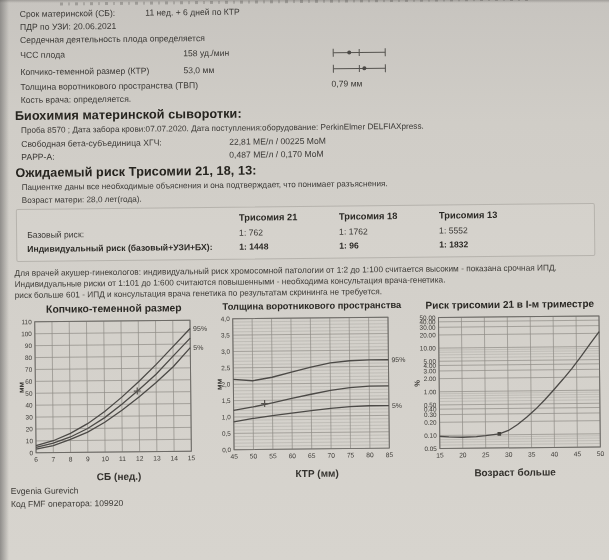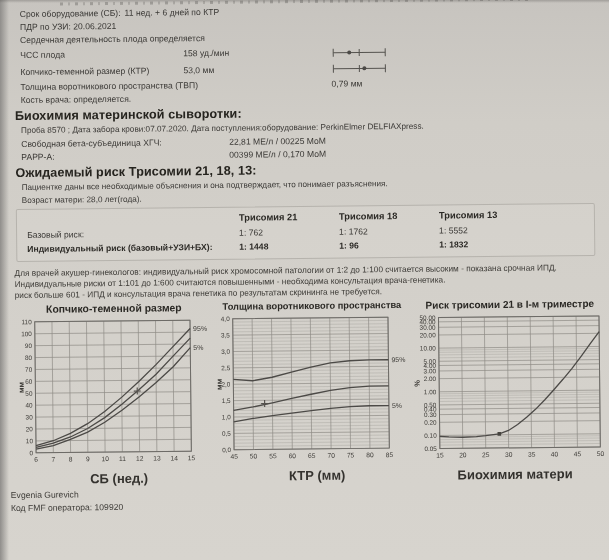--- a/index.html
+++ b/index.html
@@ -16,56 +16,56 @@
   .paper{position:absolute;left:0;top:0;width:609px;height:560px;
     transform:rotate(-0.6deg);transform-origin:50% 40%;}
   .cut-strip{position:absolute;left:62px;top:0;width:470px;height:3px;opacity:.45;
     background:repeating-linear-gradient(90deg,rgba(70,68,65,.7) 0 3px,transparent 3px 8px,rgba(70,68,65,.5) 8px 10px,transparent 10px 15px);}
   .sec{padding-left:22px;font-size:8.6px;line-height:1.0;}
   .mrow{display:flex;align-items:center;margin-bottom:4.6px;}
   .mrow .lbl{white-space:nowrap;}
   .c1{width:163px;flex:none;}
   .c12{width:311px;flex:none;}
   .c2{width:148px;flex:none;}
-  .gap16{margin-left:4px;}
+  .gap16{margin-left:30px;}
   h2{font-size:12.6px;font-weight:bold;color:#26241f;margin:0 0 4px 16px;letter-spacing:.1px;}
   .small{font-size:8.2px;}
   .brow{display:flex;margin-bottom:4.5px;}
   .brow .blbl{width:208px;flex:none;}
   .risk-panel{margin:4px 14px 6px 16px;border:1px solid #b6b3ad;border-radius:2px;
     background:rgba(255,255,255,.07);padding:5px 6px 7px 6px;}
   .rt-row{display:flex;font-size:8.6px;margin-bottom:4.5px;}
   .rt-row:last-child{margin-bottom:0;}
   .rt-lbl{width:212px;flex:none;padding-left:4px;}
   .rt-cell{width:100px;flex:none;}
   .rt-head .rt-cell{font-weight:bold;font-size:9.3px;color:#2a2824;}
   .rt-bold .rt-cell,.rt-bold .rt-lbl{font-weight:bold;color:#2c2a26;}
   .notes{padding-left:14px;font-size:8.3px;line-height:1.28;color:#3c3a36;margin-top:2px;}
   .charts{display:flex;margin-top:4px;padding:0 6px 0 14px;}
   .chart{width:198px;flex:none;display:flex;flex-direction:column;align-items:center;}
   .chart-title{font-weight:bold;font-size:10.4px;color:#2a2824;white-space:nowrap;margin-bottom:1px;}
   .chart:nth-child(2) .chart-title{font-size:9.3px;}
   .chart:nth-child(3) .chart-title{font-size:10px;}
-  .chart-xlabel{font-weight:bold;font-size:13px;color:#34322e;margin-top:-1px;margin-left:7px;}
+  .chart-xlabel{font-weight:bold;font-size:10px;color:#34322e;margin-top:-1px;margin-left:7px;}
   .footer{padding-left:8px;font-size:8.6px;line-height:1.5;margin-top:2px;color:#3c3a36;}
   svg text{font-family:"Liberation Sans",sans-serif;}
   .wh{margin-left:0;}
 </style>
 </head>
 <body>
 
 <div class="edge-shadow"></div>
 <div class="top-shadow"></div>
 
 <div class="paper">
   <div class="cut-strip"></div>
 
   <div class="sec" style="padding-top:7px;">
     <div class="mrow">
-      <span class="lbl">Срок оборудование (СБ):</span>
+      <span class="lbl">Срок материнской (СБ):</span>
       <span class="gap16">11 нед. + 6 дней по КТР</span>
     </div>
     <div class="mrow">
       <span class="lbl">ПДР по УЗИ: 20.06.2021</span>
     </div>
     <div class="mrow" style="margin-top:3px;">
       <span class="lbl">Сердечная деятельность плода  определяется</span>
     </div>
     <div class="mrow">
       <span class="lbl c1">ЧСС плода</span>
@@ -100,21 +100,21 @@
 
   <h2>Биохимия материнской сыворотки:</h2>
   <div class="sec">
     <div class="brow small">Проба 8570 ; Дата забора крови:07.07.2020. Дата поступления:оборудование: PerkinElmer DELFIAXpress.</div>
     <div class="brow">
       <span class="blbl">Свободная бета-субъединица ХГЧ:</span>
       <span>22,81 МЕ/л  /  00225 МоМ</span>
     </div>
     <div class="brow" style="margin-top:3px;">
       <span class="blbl">PAPP-A:</span>
-      <span>00399 МЕ/л  /  0,170 МоМ</span>
+      <span>0,487 МЕ/л  /  0,170 МоМ</span>
     </div>
   </div>
 
   <h2 style="margin-top:3px;">Ожидаемый риск Трисомии 21, 18, 13:</h2>
   <div class="sec">
     <div class="brow small">Пациентке даны все необходимые объяснения и она подтверждает, что понимает разъяснения.</div>
     <div class="brow small">Возраст матери: 28,0 лет(года).</div>
   </div>
 
   <div class="risk-panel">
@@ -348,21 +348,21 @@
             <text x="26.5" y="146" text-anchor="middle" font-size="6.7" fill="#3d3b37">15</text>
             <text x="49.42857142857143" y="146" text-anchor="middle" font-size="6.7" fill="#3d3b37">20</text>
             <text x="72.35714285714286" y="146" text-anchor="middle" font-size="6.7" fill="#3d3b37">25</text>
             <text x="95.28571428571428" y="146" text-anchor="middle" font-size="6.7" fill="#3d3b37">30</text>
             <text x="118.21428571428571" y="146" text-anchor="middle" font-size="6.7" fill="#3d3b37">35</text>
             <text x="141.14285714285714" y="146" text-anchor="middle" font-size="6.7" fill="#3d3b37">40</text>
             <text x="164.07142857142856" y="146" text-anchor="middle" font-size="6.7" fill="#3d3b37">45</text>
             <text x="187" y="146" text-anchor="middle" font-size="6.7" fill="#3d3b37">50</text>
             <text font-size="7.5" font-weight="bold" fill="#3d3b37" text-anchor="middle" transform="translate(7,71.5) rotate(-90)">%</text>
           </svg></div>
-      <div class="chart-xlabel">Биохимия матери</div>
+      <div class="chart-xlabel">Возраст больше</div>
     </div>
   </div>
 
   <div class="footer">
     <div>Evgenia Gurevich</div>
     <div>Код FMF оператора: 109920</div>
   </div>
 </div>
 
 </body></html>

